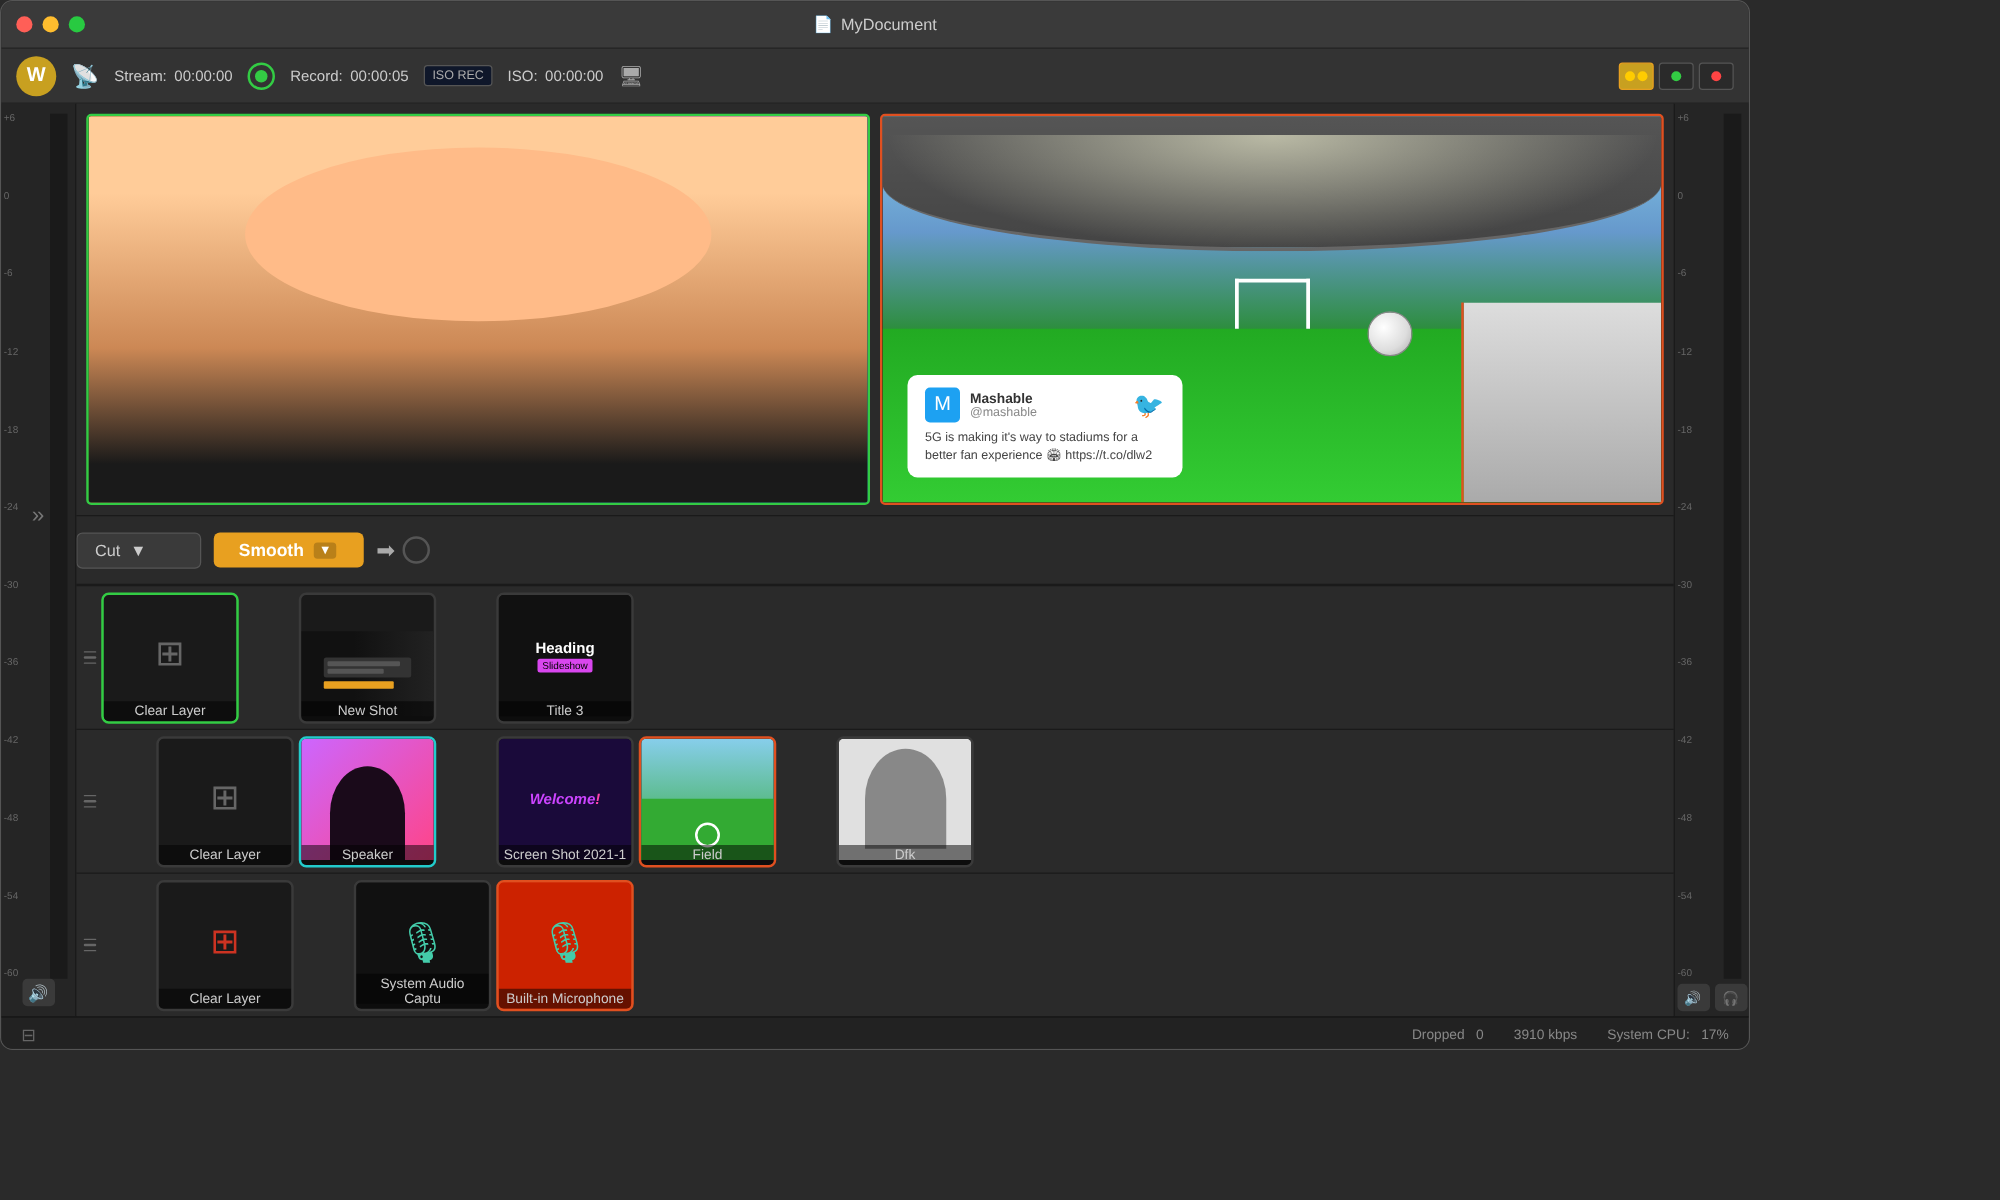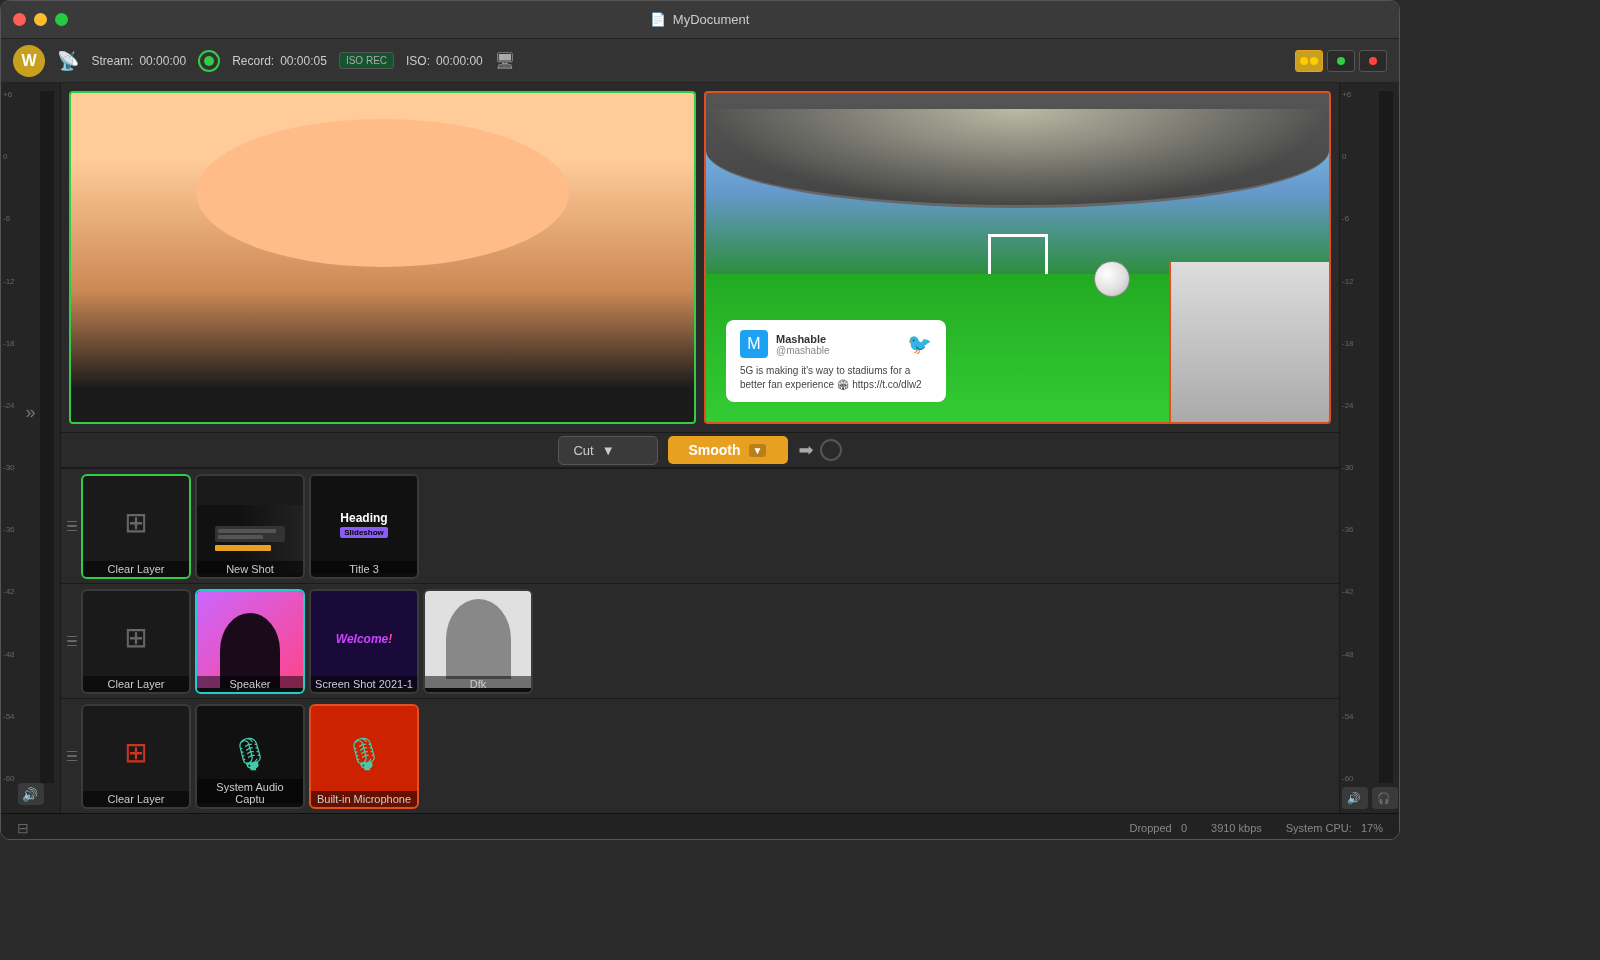--- a/index.html
+++ b/index.html
@@ -94,21 +94,21 @@
       align-items: center;
       justify-content: center;
     }
     .stream-dot-inner {
       width: 10px;
       height: 10px;
       border-radius: 50%;
       background: #33cc44;
     }
     .toolbar-iso-box {
-      background: #14532d;
+      background: #0f172a;
       border: 1px solid #555;
       padding: 2px 6px;
       font-size: 10px;
       color: #aaa;
       border-radius: 3px;
     }
     .toolbar-monitor {
       color: #aaa;
       font-size: 16px;
     }
@@ -293,24 +293,23 @@
       right: 0;
       width: 160px;
       height: 160px;
       background: #e8e8e8;
       overflow: hidden;
       border-left: 2px solid #e05020;
     }
 
     
     .transition-bar {
-      height: 36px;
-      display: flex;
-      align-items: center;
-      justify-content: center;
+      height: 56px;
+      display: flex;
+      align-items: center;
       gap: 10px;
       background: #2a2a2a;
       border-top: 1px solid #1a1a1a;
       border-bottom: 1px solid #1a1a1a;
     }
     .cut-dropdown {
       background: #3a3a3a;
       border: 1px solid #555;
       border-radius: 5px;
       padding: 6px 14px;
@@ -449,21 +448,21 @@
       align-items: center;
       justify-content: center;
       flex-direction: column;
       gap: 4px;
     }
 
     
     .border-green { border-color: #33cc44; }
     .border-red { border-color: #e05020; }
     .border-cyan { border-color: #22cccc; }
-    .border-none { border-color: #3a3a3a; }
+    .border-none { border-color: #3a3a3a; margin-left: 44px; }
 
     
     .layer-icon-stack {
       font-size: 28px;
       color: #666;
       position: absolute;
       top: 50%;
       left: 50%;
       transform: translate(-50%, -60%);
     }
@@ -501,26 +500,25 @@
       padding: 8px;
     }
     .heading-title-text {
       font-size: 12px;
       font-weight: bold;
       color: #fff;
     }
     .heading-subtitle {
       font-size: 8px;
       color: #e8a020;
-      background: #8b5cf6;
+      background: #d946ef;
       color: #000;
       padding: 1px 4px;
       border-radius: 2px;
       margin-top: 2px;
-      font-weight: bold;
     }
 
     
     .speaker2-bg {
       width: 100%;
       height: 100%;
       background: #111;
       display: flex;
       align-items: center;
       justify-content: center;
@@ -943,20 +941,27 @@
           <div class="scene-card-label">Speaker</div>
         </div>
 
         <div class="scene-card border-none">
           <div class="screenshot-bg">
             <div class="screenshot-welcome">Welcome<span class="screenshot-exclaim">!</span></div>
           </div>
           <div class="scene-card-label">Screen Shot 2021-1</div>
         </div>
 
+        <div class="scene-card border-red">
+          <div class="field-card-bg">
+            <div class="field-card-grass"></div>
+            <div class="field-card-circle"></div>
+          </div>
+          <div class="scene-card-label">Field</div>
+        </div>
 
         <div class="scene-card border-none">
           <div class="dfk-bg">
             <div class="dfk-person"></div>
           </div>
           <div class="scene-card-label">Dfk</div>
         </div>
 
       </div>
 

